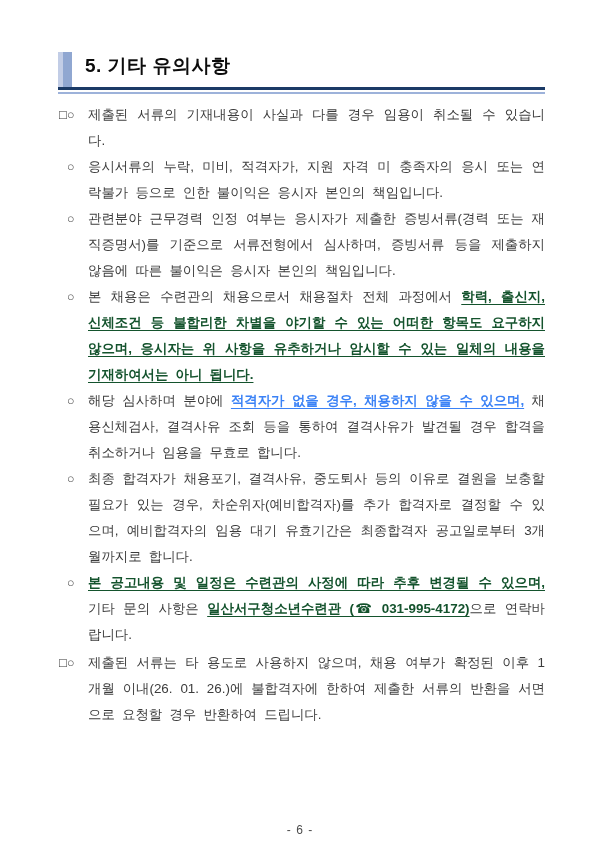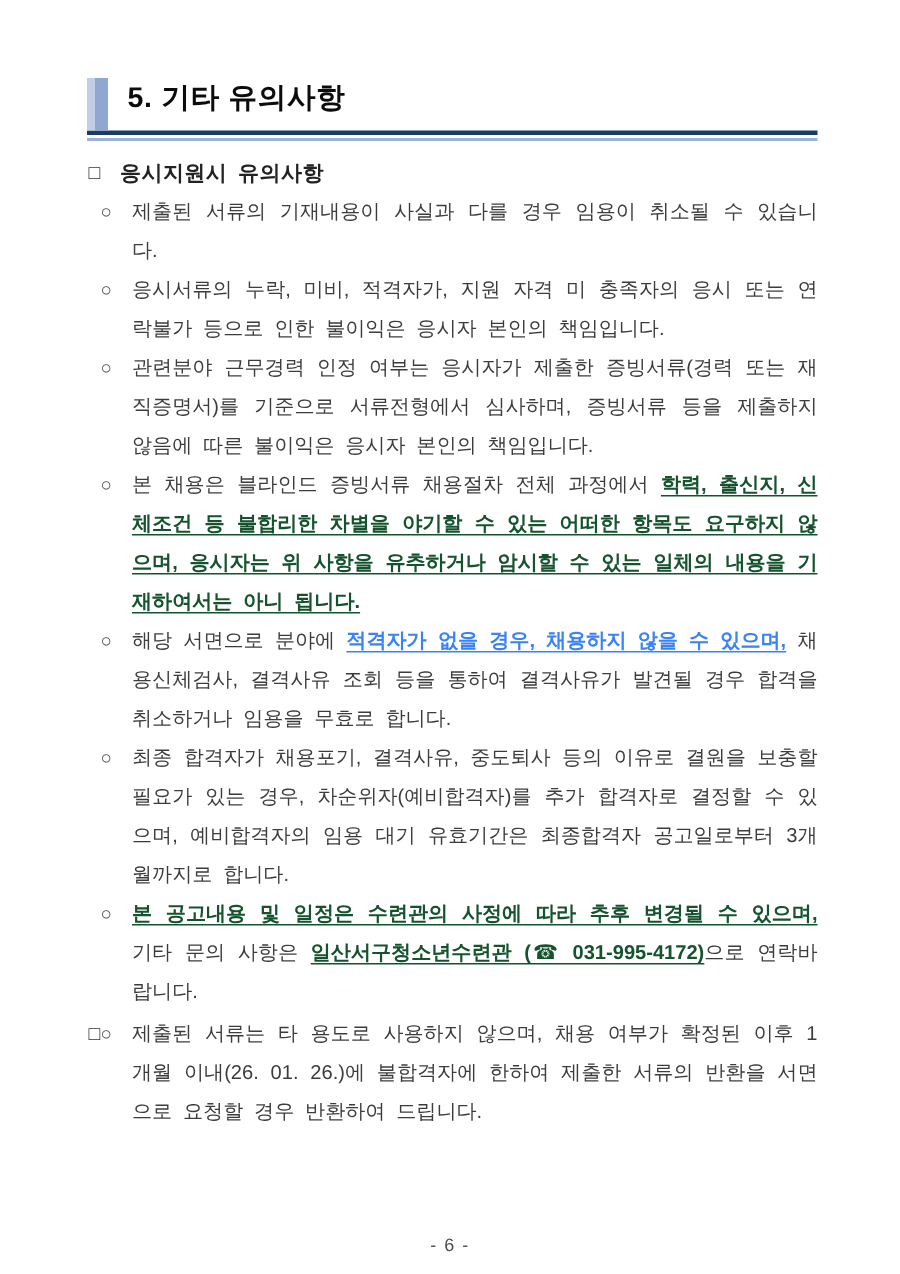--- a/index.html
+++ b/index.html
@@ -54,46 +54,45 @@
   <div class="header">
     <span class="accent-bar"></span>
     <div class="title">5. 기타 유의사항</div>
   </div>
   <div class="rule-light"></div>
 
   <div class="content">
 
     <div class="sec-heading">
       <span class="marker">□</span>
-      <span>응시지원시 유의사항</span>
     </div>
 
     <div class="bullet">
       <span class="marker">○</span>
       <span class="seg">제출된 서류의 기재내용이 사실과 다를 경우 임용이 취소될 수 있습니다.</span>
     </div>
 
     <div class="bullet">
       <span class="marker">○</span>
       <span class="seg">응시서류의 누락, 미비, 적격자가, 지원 자격 미 충족자의 응시 또는 연락불가 등으로 인한 불이익은 응시자 본인의 책임입니다.</span>
     </div>
 
     <div class="bullet">
       <span class="marker">○</span>
       <span class="seg">관련분야 근무경력 인정 여부는 응시자가 제출한 증빙서류(경력 또는 재직증명서)를 기준으로 서류전형에서 심사하며, 증빙서류 등을 제출하지 않음에 따른 불이익은 응시자 본인의 책임입니다.</span>
     </div>
 
     <div class="bullet">
       <span class="marker">○</span>
-      <span class="seg">본 채용은 블라인드 증빙서류 채용절차 전체 과정에서 </span><span class="seg bu">학력, 출신지, 신체조건 등 불합리한 차별을 야기할 수 있는 어떠한 항목도 요구하지 않으며, 응시자는 위 사항을 유추하거나 암시할 수 있는 일체의 내용을 기재하여서는 아니 됩니다.</span>
+      <span class="seg">본 채용은 수련관의 채용으로서 채용절차 전체 과정에서 </span><span class="seg bu">학력, 출신지, 신체조건 등 불합리한 차별을 야기할 수 있는 어떠한 항목도 요구하지 않으며, 응시자는 위 사항을 유추하거나 암시할 수 있는 일체의 내용을 기재하여서는 아니 됩니다.</span>
     </div>
 
     <div class="bullet">
       <span class="marker">○</span>
-      <span class="seg">해당 서면으로 분야에 </span><span class="seg rbu">적격자가 없을 경우, 채용하지 않을 수 있으며,</span><span class="seg"> 채용신체검사, 결격사유 조회 등을 통하여 결격사유가 발견될 경우 합격을 취소하거나 임용을 무효로 합니다.</span>
+      <span class="seg">해당 심사하며 분야에 </span><span class="seg rbu">적격자가 없을 경우, 채용하지 않을 수 있으며,</span><span class="seg"> 채용신체검사, 결격사유 조회 등을 통하여 결격사유가 발견될 경우 합격을 취소하거나 임용을 무효로 합니다.</span>
     </div>
 
     <div class="bullet">
       <span class="marker">○</span>
       <span class="seg">최종 합격자가 채용포기, 결격사유, 중도퇴사 등의 이유로 결원을 보충할 필요가 있는 경우, 차순위자(예비합격자)를 추가 합격자로 결정할 수 있으며, 예비합격자의 임용 대기 유효기간은 최종합격자 공고일로부터 3개월까지로 합니다.</span>
     </div>
 
     <div class="bullet">
       <span class="marker">○</span>
       <span class="seg bu">본 공고내용 및 일정은 수련관의 사정에 따라 추후 변경될 수 있으며,</span><span class="seg"> 기타 문의 사항은 </span><span class="seg bu">일산서구청소년수련관 (☎ 031-995-4172)</span><span class="seg">으로 연락바랍니다.</span>

